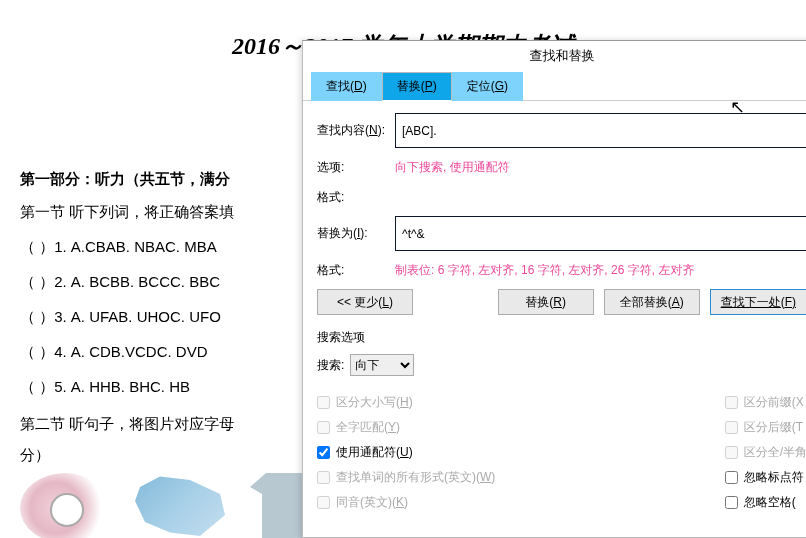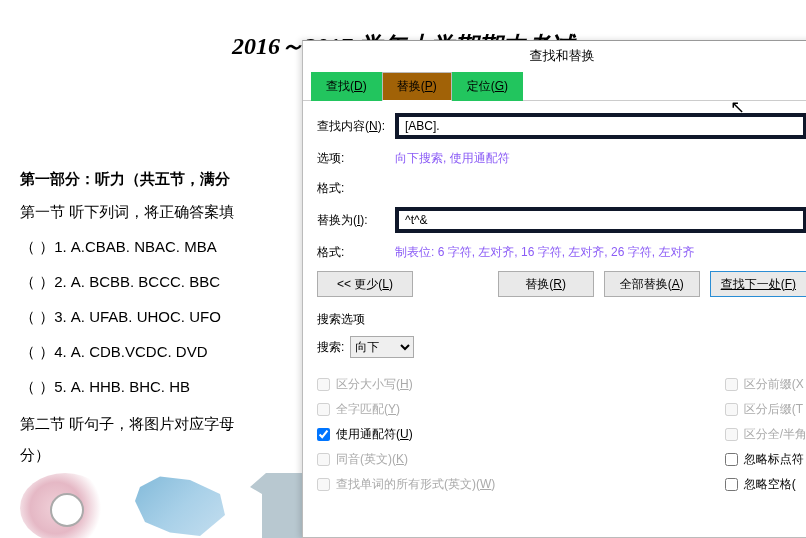--- a/index.html
+++ b/index.html
@@ -14,30 +14,30 @@
 .doc .section2 { margin-top: 18px; font-size: 15px; }
 .doc .fen { margin-top: 12px; font-size: 15px; }
 .images-row { margin-top: 8px; display: flex; gap: 20px; align-items: center; }
 .img-watch { width: 90px; height: 70px; background: radial-gradient(circle at 40% 50%, #f0d0d8 0%, #e5b8c5 40%, #fff 70%); border-radius: 50%; position: relative; }
 .img-watch::after { content:''; position:absolute; left:30px; top:20px; width:30px; height:30px; border:2px solid #aaa; border-radius:50%; background:#fff; }
 .img-map { width: 100px; height: 70px; background: linear-gradient(135deg,#7fb8d8 0%,#a8d0e8 50%,#c8e0f0 100%); clip-path: polygon(10% 20%, 30% 5%, 60% 10%, 90% 30%, 95% 60%, 70% 90%, 40% 85%, 15% 70%, 5% 40%); }
 .img-shirt { width: 80px; height: 70px; background: #b8c8d0; clip-path: polygon(20% 0%, 80% 0%, 100% 20%, 85% 30%, 85% 100%, 15% 100%, 15% 30%, 0% 20%); }
 .dialog { position: absolute; left: 302px; top: 40px; width: 520px; height: 498px; background: #fff; border: 1px solid #bbb; border-top: 1px solid #999; box-shadow: -2px 0 6px rgba(0,0,0,.15); }
 .dialog-title { text-align: center; font-size: 13px; padding: 6px 0; color: #000; }
 .tabs { display: flex; border-bottom: 1px solid #ccc; padding-left: 8px; gap: 0; }
-.tab { padding: 5px 14px; font-size: 12px; border: 1px solid transparent; border-bottom: none; background: #22c55e; cursor: pointer; position: relative; top: 1px; }
-.tab.active { background: #a16207; border-color: #bbb; border-bottom: 1px solid #fff; text-align: center; }
+.tab { padding: 5px 14px; font-size: 12px; border: 1px solid transparent; border-bottom: none; background: #7dd3fc; cursor: pointer; position: relative; top: 1px; }
+.tab.active { background: #0ea5e9; border-color: #bbb; border-bottom: 1px solid #fff; text-align: center; }
 .tab u { text-decoration: underline; }
 .form { padding: 12px 14px; font-size: 12px; }
 .row { display: flex; align-items: center; margin-bottom: 8px; min-height: 22px; }
 .row .lbl { width: 78px; color: #000; }
 .row .lbl u { text-decoration: underline; }
 .row .val { flex: 1; }
-.row input[type=text] { width: 100%; height: 26px; border: 4px solid #0f172a; padding: 0 6px; font-size: 12px; background: #fff; }
-.row .static { color: #8b5cf6; }
+.row input[type=text] { width: 100%; height: 35px; border: 1px solid #0f172a; padding: 0 6px; font-size: 12px; background: #fff; }
+.row .static { color: #ec4899; }
 .btnrow { display: flex; gap: 10px; margin: 8px 0 14px; }
 .btn { min-width: 96px; height: 26px; font-size: 12px; border: 1px solid #adadad; background: #e9e9e9; cursor: pointer; padding: 0 10px; }
 .btn.hl { border: 1px solid #2a8dd4; text-decoration: underline; }
 .section-title { font-size: 12px; color: #000; margin: 4px 0 8px; }
 .sel-row { display: flex; align-items: center; margin-bottom: 18px; }
 .sel-row select { height: 22px; width: 64px; font-size: 12px; margin-left: 6px; border:1px solid #aaa; }
 .checks-wrap { display: flex; gap: 40px; }
 .checks { display: flex; flex-direction: column; gap: 8px; font-size: 12px; }
 .checks label { display: flex; align-items: center; gap: 6px; white-space: nowrap; }
 .checks input[type=checkbox] { width: 13px; height: 13px; }
@@ -116,25 +116,25 @@
         <label class="disabled">
             <input type="checkbox" disabled="" style="">
             <span><span>全字匹配(</span><u>Y</u><span>)</span></span>
           </label>
         <label>
             <input type="checkbox" checked="" style="">
             <span><span>使用通配符(</span><u>U</u><span>)</span></span>
           </label>
         <label class="disabled">
             <input type="checkbox" disabled="" style="">
-            <span><span>同音(英文)(</span><u>K</u><span>)</span></span>
+            <span><span>查找单词的所有形式(英文)(</span><u>W</u><span>)</span></span>
           </label>
         <label class="disabled">
             <input type="checkbox" disabled="" style="">
-            <span><span>查找单词的所有形式(英文)(</span><u>W</u><span>)</span></span>
+            <span><span>同音(英文)(</span><u>K</u><span>)</span></span>
           </label>
       </div>
       <div style="flex:1"></div>
       <div class="checks">
         <label class="disabled">
             <input type="checkbox" disabled="" style="">
             <span>区分前缀(X</span>
           </label>
         <label class="disabled">
             <input type="checkbox" disabled="" style="">

